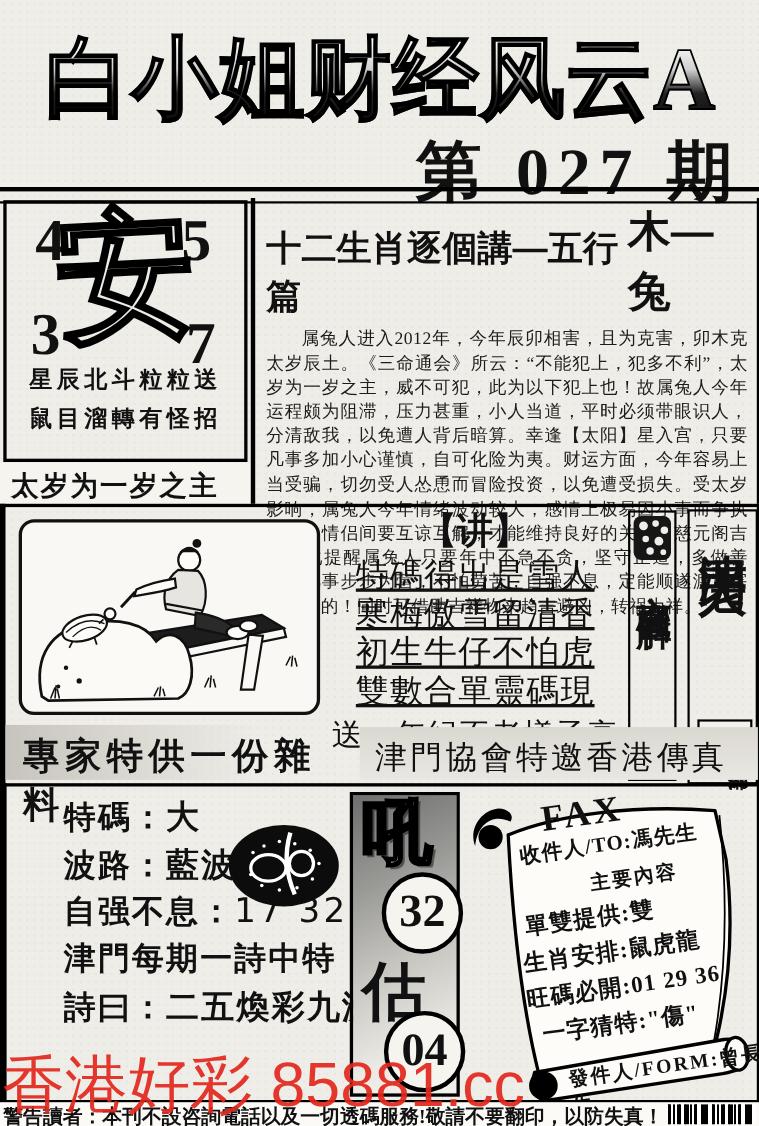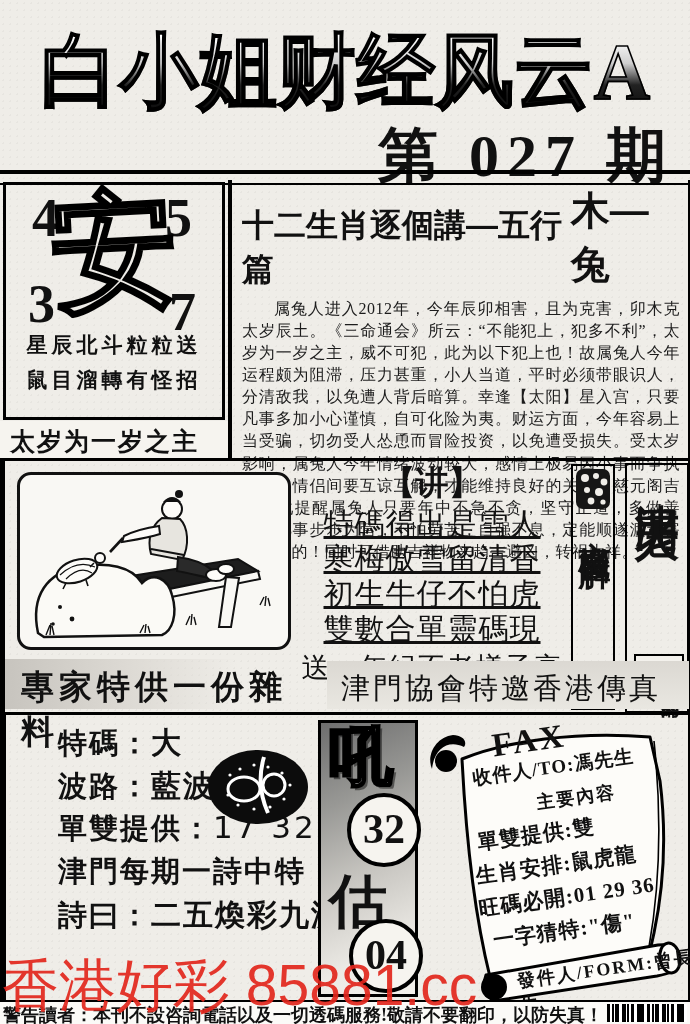--- a/index.html
+++ b/index.html
@@ -202,21 +202,21 @@
     </div>
 
     <div class="cap-left">專家特供一份雜料</div>
     <div class="cap-right">津門協會特邀香港傳真</div>
   </div>
 
   <div class="bottom">
     <div class="tips">
       <div class="tip-row"><span>特碼：</span><span class="tip-val">大</span></div>
       <div class="tip-row"><span>波路：</span><span class="tip-val">藍波</span></div>
-      <div class="tip-row"><span>單雙提供：</span><span class="tip-num">17 32 45</span></div>
+      <div class="tip-row"><span>自强不息：</span><span class="tip-num">17 32 45</span></div>
       <div class="tip-row">津門每期一詩中特</div>
       <div class="tip-row"><span>詩曰：</span><span class="tip-val">二五煥彩九洲端</span></div>
     </div>
 
     <svg class="oval-logo" width="104" height="80" viewBox="0 0 104 80">
       <ellipse cx="52" cy="40" rx="50" ry="37" fill="#0c0c0c"></ellipse>
       <ellipse cx="38" cy="42" rx="16" ry="12" fill="none" stroke="#fff" stroke-width="3"></ellipse>
       <path d="M58,10 C52,30 54,48 62,66" fill="none" stroke="#fff" stroke-width="4"></path>
       <circle cx="68" cy="38" r="11" fill="none" stroke="#fff" stroke-width="3"></circle>
       <g fill="#fff">

